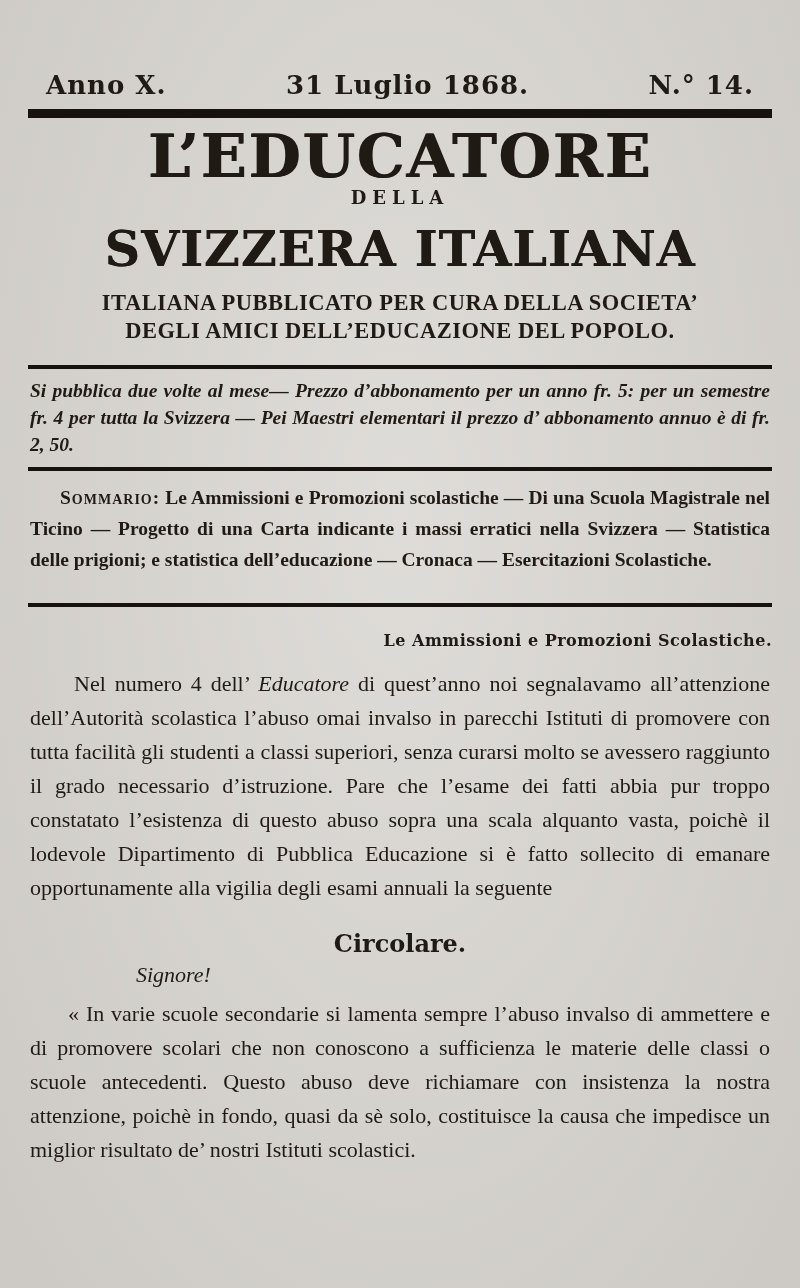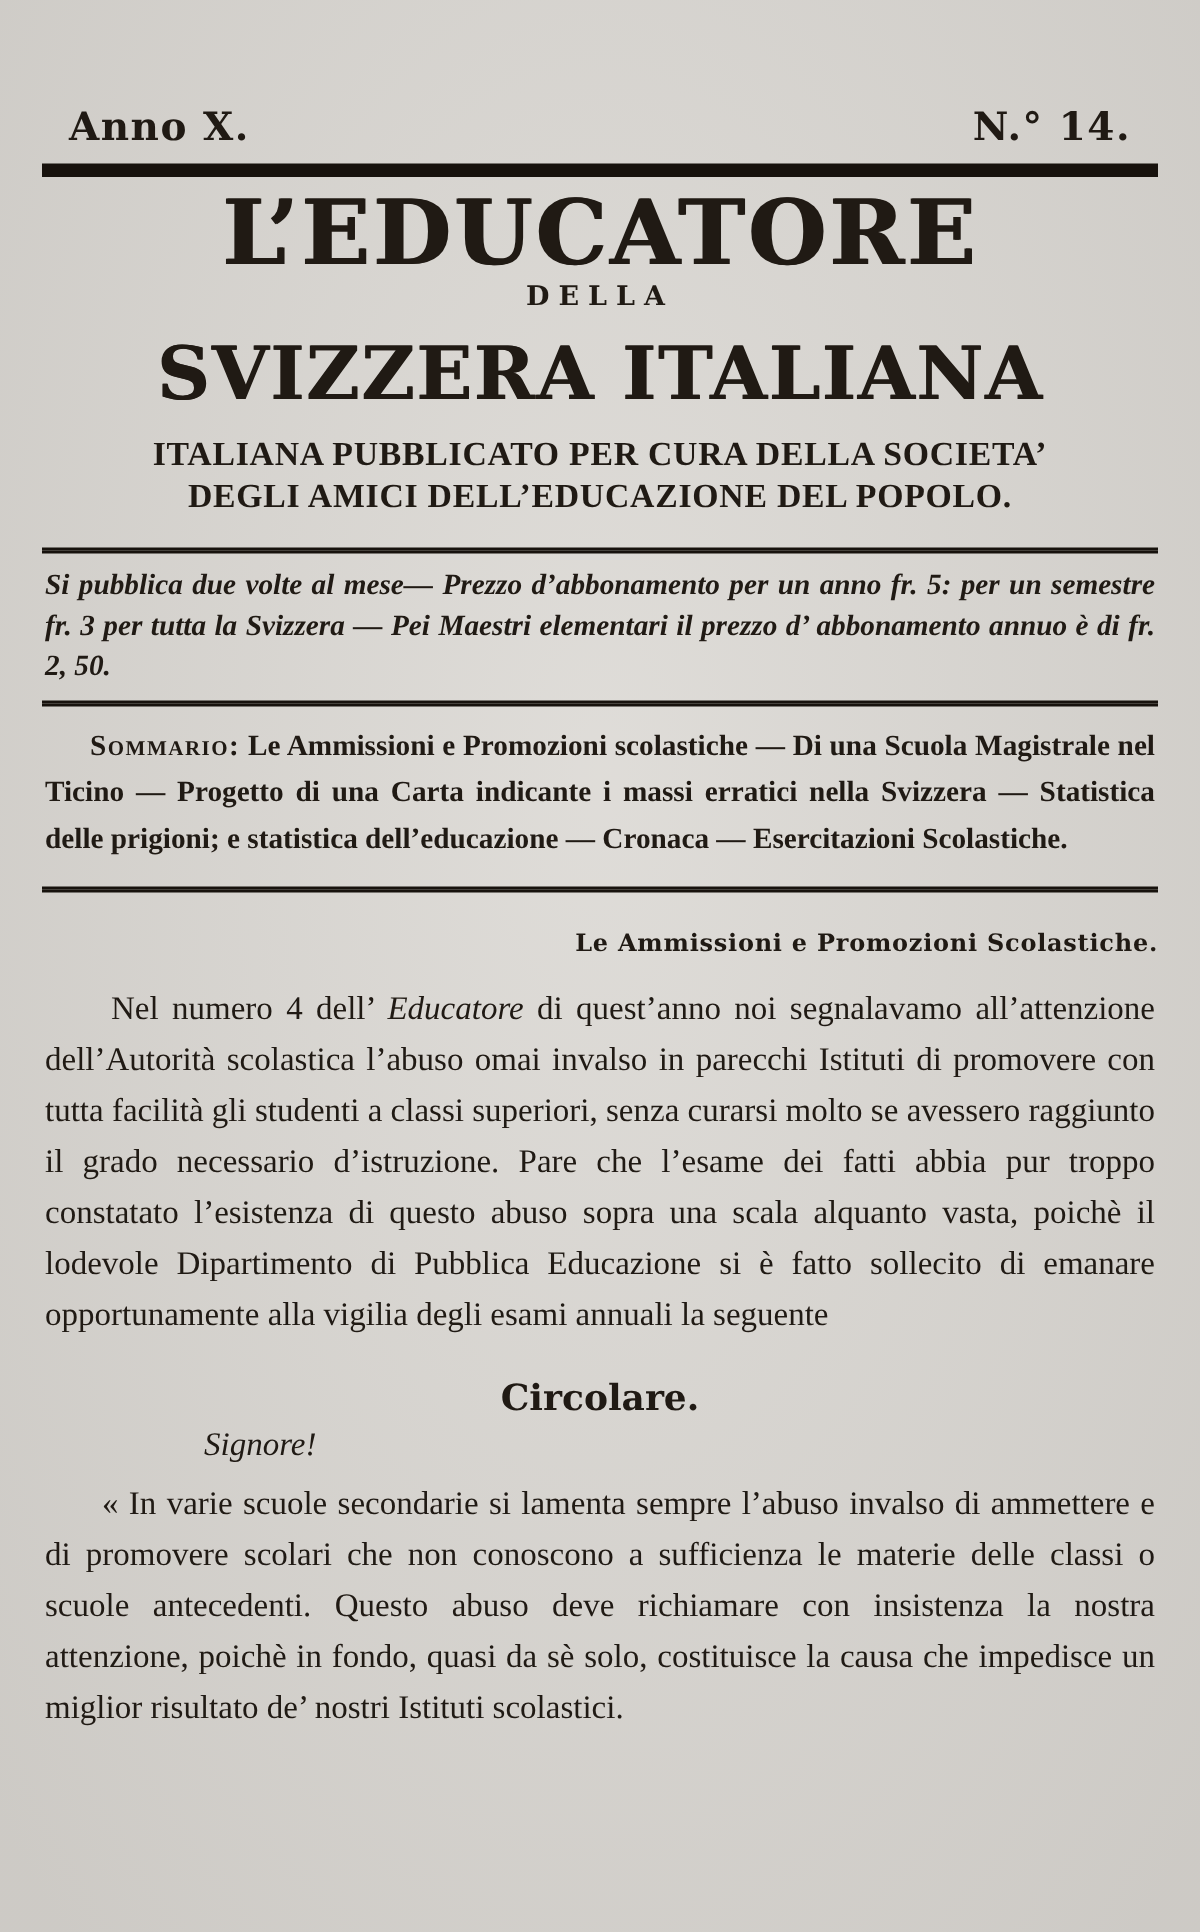--- a/index.html
+++ b/index.html
@@ -91,21 +91,21 @@
     padding: 8px 2px 9px 2px;
     font-style: italic;
     font-weight: bold;
     font-size: 19.5px;
     line-height: 27px;
     text-align: justify;
   }
 
   
   .sommario {
-    padding: 11px 2px 16px 2px;
+    padding: 11px 2px 28px 2px;
     font-weight: bold;
     font-size: 19.5px;
     line-height: 31px;
     text-align: justify;
     text-indent: 30px;
   }
   .smallcaps { font-variant: small-caps; letter-spacing: 1px; }
 
   
   .article-title {
@@ -148,36 +148,37 @@
   em { font-style: italic; }
 </style>
 </head>
 <body>
 
 <div class="page">
   <div class="inner">
 
     <div class="issue-line">
       <span>Anno X.</span>
+      <span>31 Luglio 1868.</span>
       <span>N.° 14.</span>
     </div>
 
     <div class="rule-heavy"></div>
 
     <div class="masthead-title">L’EDUCATORE</div>
     <div class="masthead-della">DELLA</div>
     <div class="masthead-subtitle">SVIZZERA ITALIANA</div>
     <div class="tagline">
       <div>ITALIANA PUBBLICATO PER CURA DELLA SOCIETA’</div>
       <div>DEGLI AMICI DELL’EDUCAZIONE DEL POPOLO.</div>
     </div>
 
     <div class="rule-double masthead-rule"></div>
 
-    <div class="subscription">Si pubblica due volte al mese— Prezzo d’abbonamento per un anno fr. 5: per un semestre fr. 3 per tutta la Svizzera — Pei Maestri elementari il prezzo d’ abbonamento annuo è di fr. 2, 50.</div>
+    <div class="subscription">Si pubblica due volte al mese— Prezzo d’abbonamento per un anno fr. 5: per un semestre fr. 4 per tutta la Svizzera — Pei Maestri elementari il prezzo d’ abbonamento annuo è di fr. 2, 50.</div>
 
     <div class="rule-double"></div>
 
     <div class="sommario"><span class="smallcaps">Sommario:</span><span> Le Ammissioni e Promozioni scolastiche — Di una Scuola Magistrale nel Ticino — Progetto di una Carta indicante i massi erratici nella Svizzera — Statistica delle prigioni; e statistica dell’educazione — Cronaca — Esercitazioni Scolastiche.</span></div>
 
     <div class="rule-double"></div>
 
     <div class="article-title">Le Ammissioni e Promozioni Scolastiche.</div>
 
     <p class="body-para"><span>Nel numero 4 dell’ </span><em>Educatore</em><span> di quest’anno noi segnalavamo all’attenzione dell’Autorità scolastica l’abuso omai invalso in parecchi Istituti di promovere con tutta facilità gli studenti a classi superiori, senza curarsi molto se avessero raggiunto il grado necessario d’istruzione. Pare che l’esame dei fatti abbia pur troppo constatato l’esistenza di questo abuso sopra una scala alquanto vasta, poichè il lodevole Dipartimento di Pubblica Educazione si è fatto sollecito di emanare opportunamente alla vigilia degli esami annuali la seguente</span></p>

